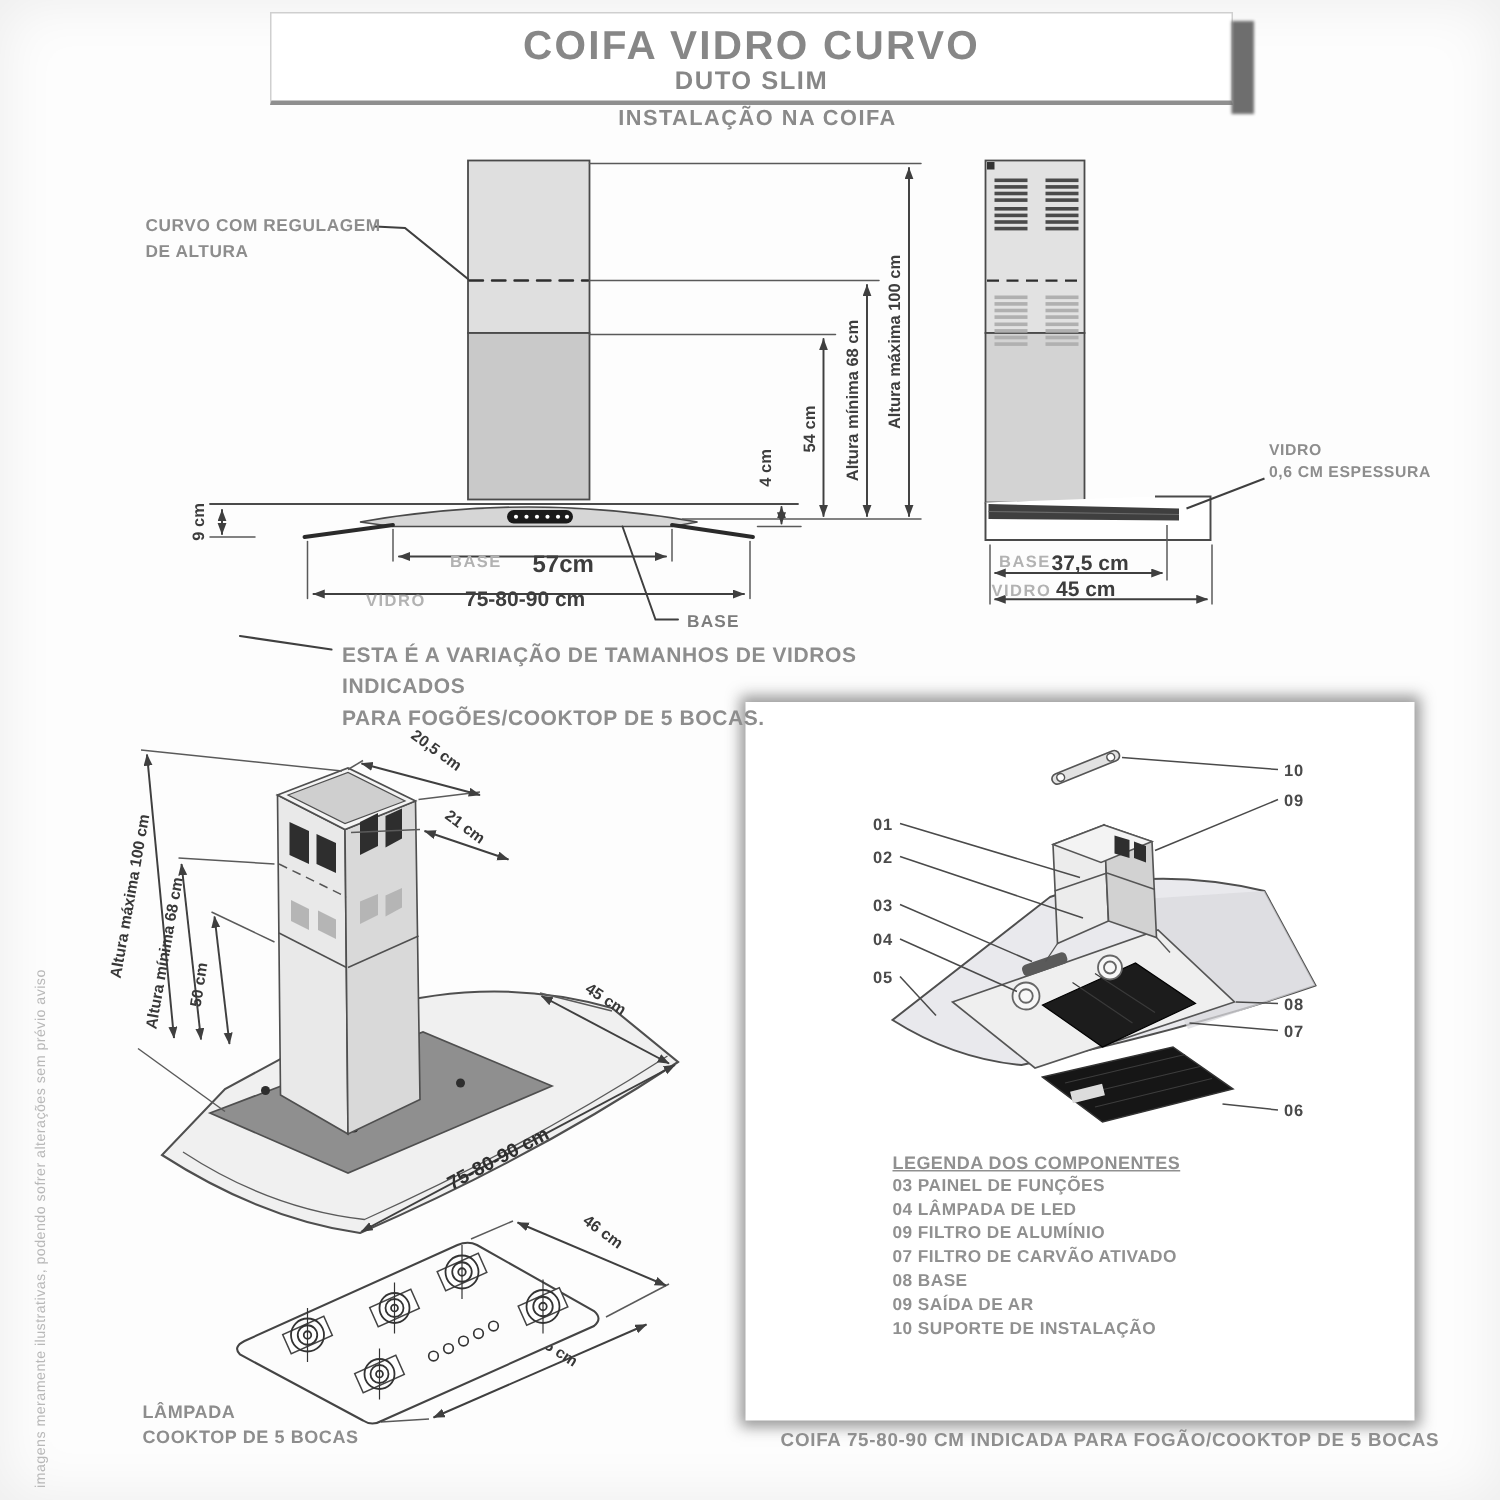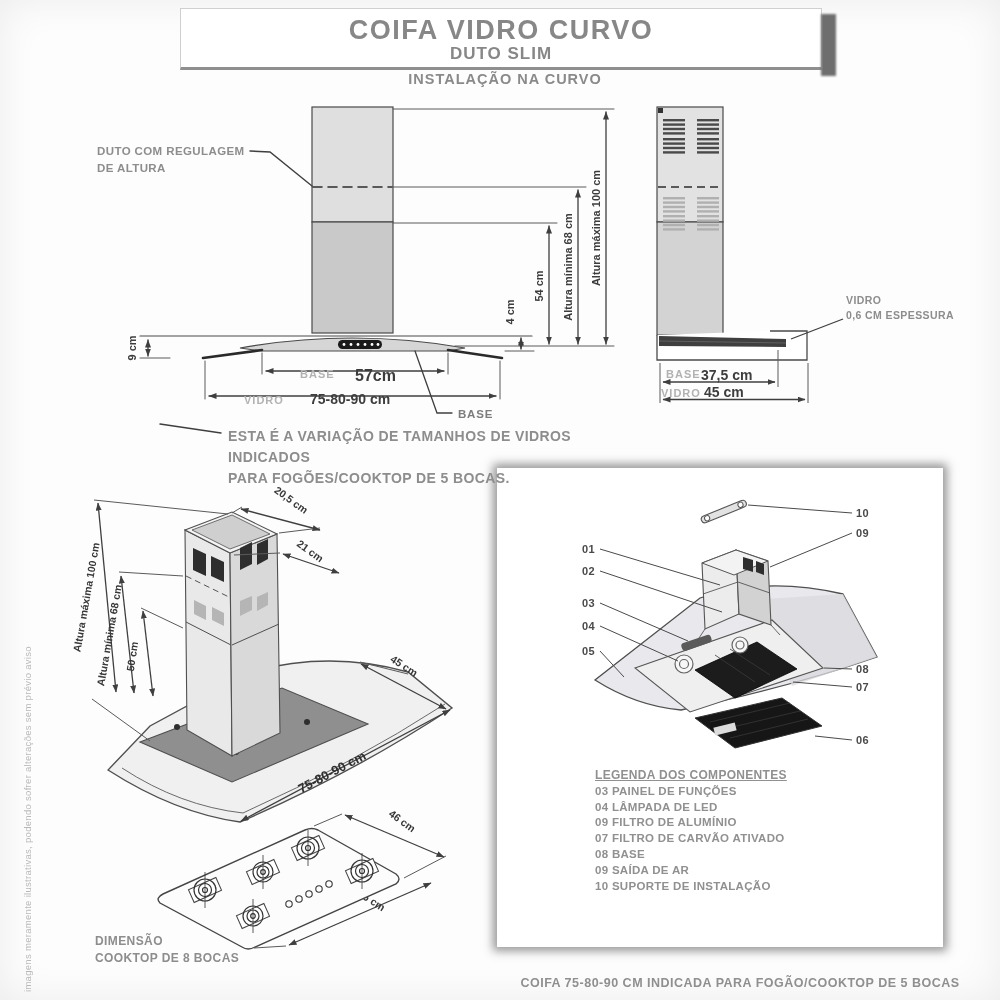--- a/index.html
+++ b/index.html
@@ -25,21 +25,21 @@
   .vidro-esp-label{left:846px;top:293px;width:140px;font-size:10.5px;line-height:1.4;}
   .note{left:228px;top:426px;width:420px;font-size:14px;line-height:1.5;}
   .dimensao-label{left:95px;top:933px;width:220px;font-size:12px;line-height:1.45;}
   
   .panel{
     left:497px;top:468px;width:446px;height:479px;background:#fff;
     box-shadow:0 0 9px 4px rgba(50,50,50,0.5);
   }
   .legend{left:595px;top:768px;width:345px;color:#909090;font-weight:bold;font-size:11.5px;line-height:15.8px;letter-spacing:0.3px;}
   .legend-title{text-decoration:underline;font-size:12px;}
-  .caption{left:505px;top:953px;width:470px;text-align:center;font-size:12.5px;font-weight:bold;color:#8f8f8f;letter-spacing:0.5px;margin-top:23px;}
+  .caption{left:505px;top:953px;width:470px;text-align:center;font-size:12.5px;font-weight:bold;color:#8f8f8f;letter-spacing:0.5px;}
   .watermark{
     left:22px;top:992px;width:362px;transform:rotate(-90deg);transform-origin:0 0;
     font-size:9.5px;color:#b8b8b8;letter-spacing:0.3px;white-space:nowrap;
   }
   svg{position:absolute;left:0;top:0;}
   svg text{font-family:"Liberation Sans", sans-serif;}
   .dimtxt{font-size:11px;font-weight:600;fill:#3d3d3d;}
   .dimtxt-big{font-size:16px;font-weight:700;fill:#3d3d3d;}
   .dimtxt-med{font-size:14px;font-weight:700;fill:#3d3d3d;}
   .dimlight{font-size:11px;font-weight:bold;fill:#b2b2b2;letter-spacing:1px;}
@@ -49,21 +49,21 @@
 </head>
 <body>
 
 <div class="abs panel"></div>
 
 <div class="abs title-box">
   <div class="title-line1">COIFA VIDRO CURVO</div>
   <div class="title-line2">DUTO SLIM</div>
 </div>
 <div class="abs title-shadow"></div>
-<div class="abs subtitle">INSTALAÇÃO NA CURVO</div>
+<div class="abs subtitle">INSTALAÇÃO NA COIFA</div>
 
 <svg width="1000" height="1000" viewBox="0 0 1000 1000">
   <defs>
     <marker id="ae" markerWidth="9" markerHeight="8" refX="7.5" refY="3" orient="auto" markerUnits="userSpaceOnUse">
       <path d="M0,0 L8,3 L0,6 Z" fill="#3f3f3f"></path>
     </marker>
     <marker id="as" markerWidth="9" markerHeight="8" refX="7.5" refY="3" orient="auto-start-reverse" markerUnits="userSpaceOnUse">
       <path d="M0,0 L8,3 L0,6 Z" fill="#3f3f3f"></path>
     </marker>
     <g id="ventD">
@@ -361,37 +361,37 @@
     <text class="callout" x="582" y="655">05</text>
     <text class="callout" x="856" y="744">06</text>
     <text class="callout" x="856" y="691">07</text>
     <text class="callout" x="856" y="673">08</text>
     <text class="callout" x="856" y="537">09</text>
     <text class="callout" x="856" y="517">10</text>
   </g>
 </svg>
 
 <div class="abs lbl duto-label">
-  <span>DUTO COM REGULAGEM</span><br>
+  <span>CURVO COM REGULAGEM</span><br>
   <span>DE ALTURA</span>
 </div>
 
 <div class="abs lbl vidro-esp-label">
   <span>VIDRO</span><br>
   <span>0,6 CM ESPESSURA</span>
 </div>
 
 <div class="abs lbl note">
   <span>ESTA É A VARIAÇÃO DE TAMANHOS DE VIDROS INDICADOS</span><br>
   <span>PARA FOGÕES/COOKTOP DE 5 BOCAS.</span>
 </div>
 
 <div class="abs lbl dimensao-label">
-  <span>DIMENSÃO</span><br>
-  <span>COOKTOP DE 8 BOCAS</span>
+  <span>LÂMPADA</span><br>
+  <span>COOKTOP DE 5 BOCAS</span>
 </div>
 
 <div class="abs legend">
   <div class="legend-title">LEGENDA DOS COMPONENTES</div>
   <div>03 PAINEL DE FUNÇÕES</div>
   <div>04 LÂMPADA DE LED</div>
   <div>09 FILTRO DE ALUMÍNIO</div>
   <div>07 FILTRO DE CARVÃO ATIVADO</div>
   <div>08 BASE</div>
   <div>09 SAÍDA DE AR</div>

